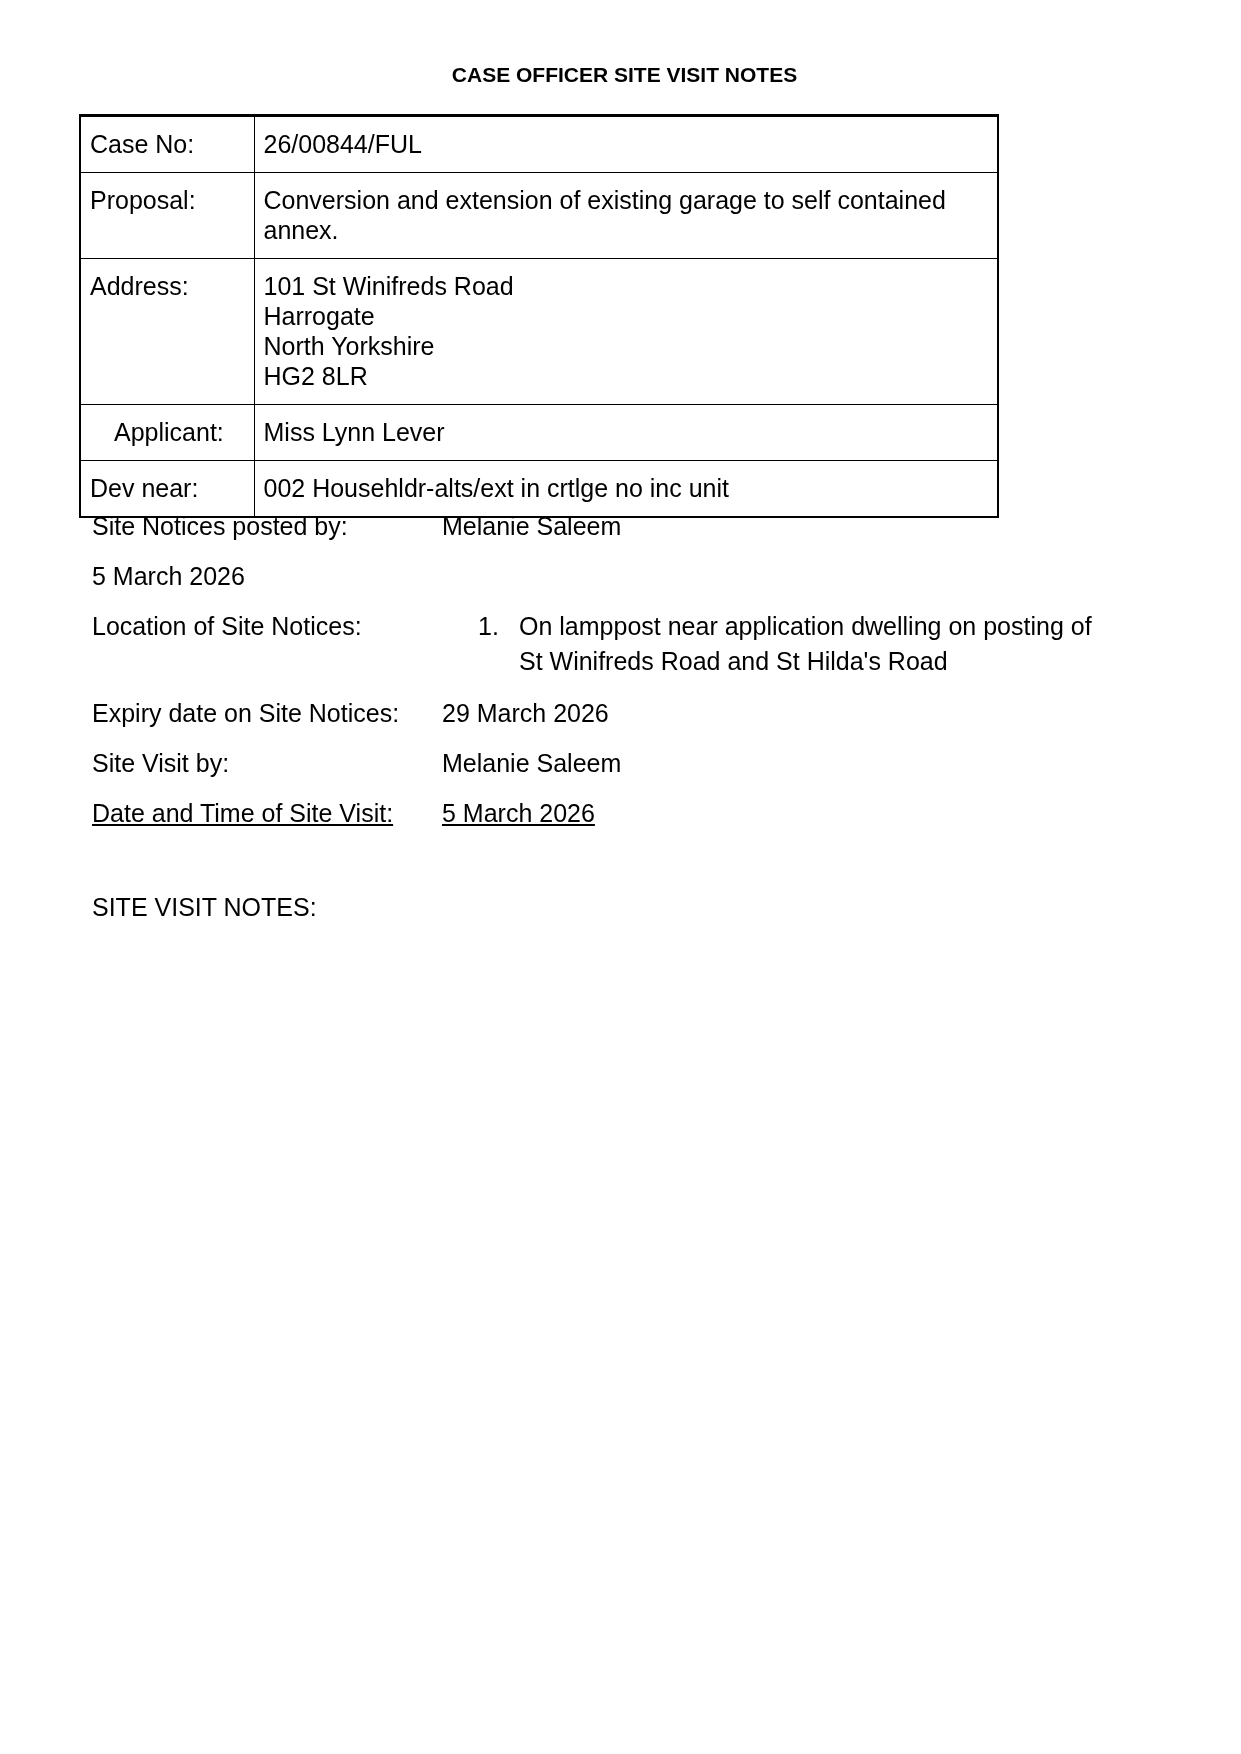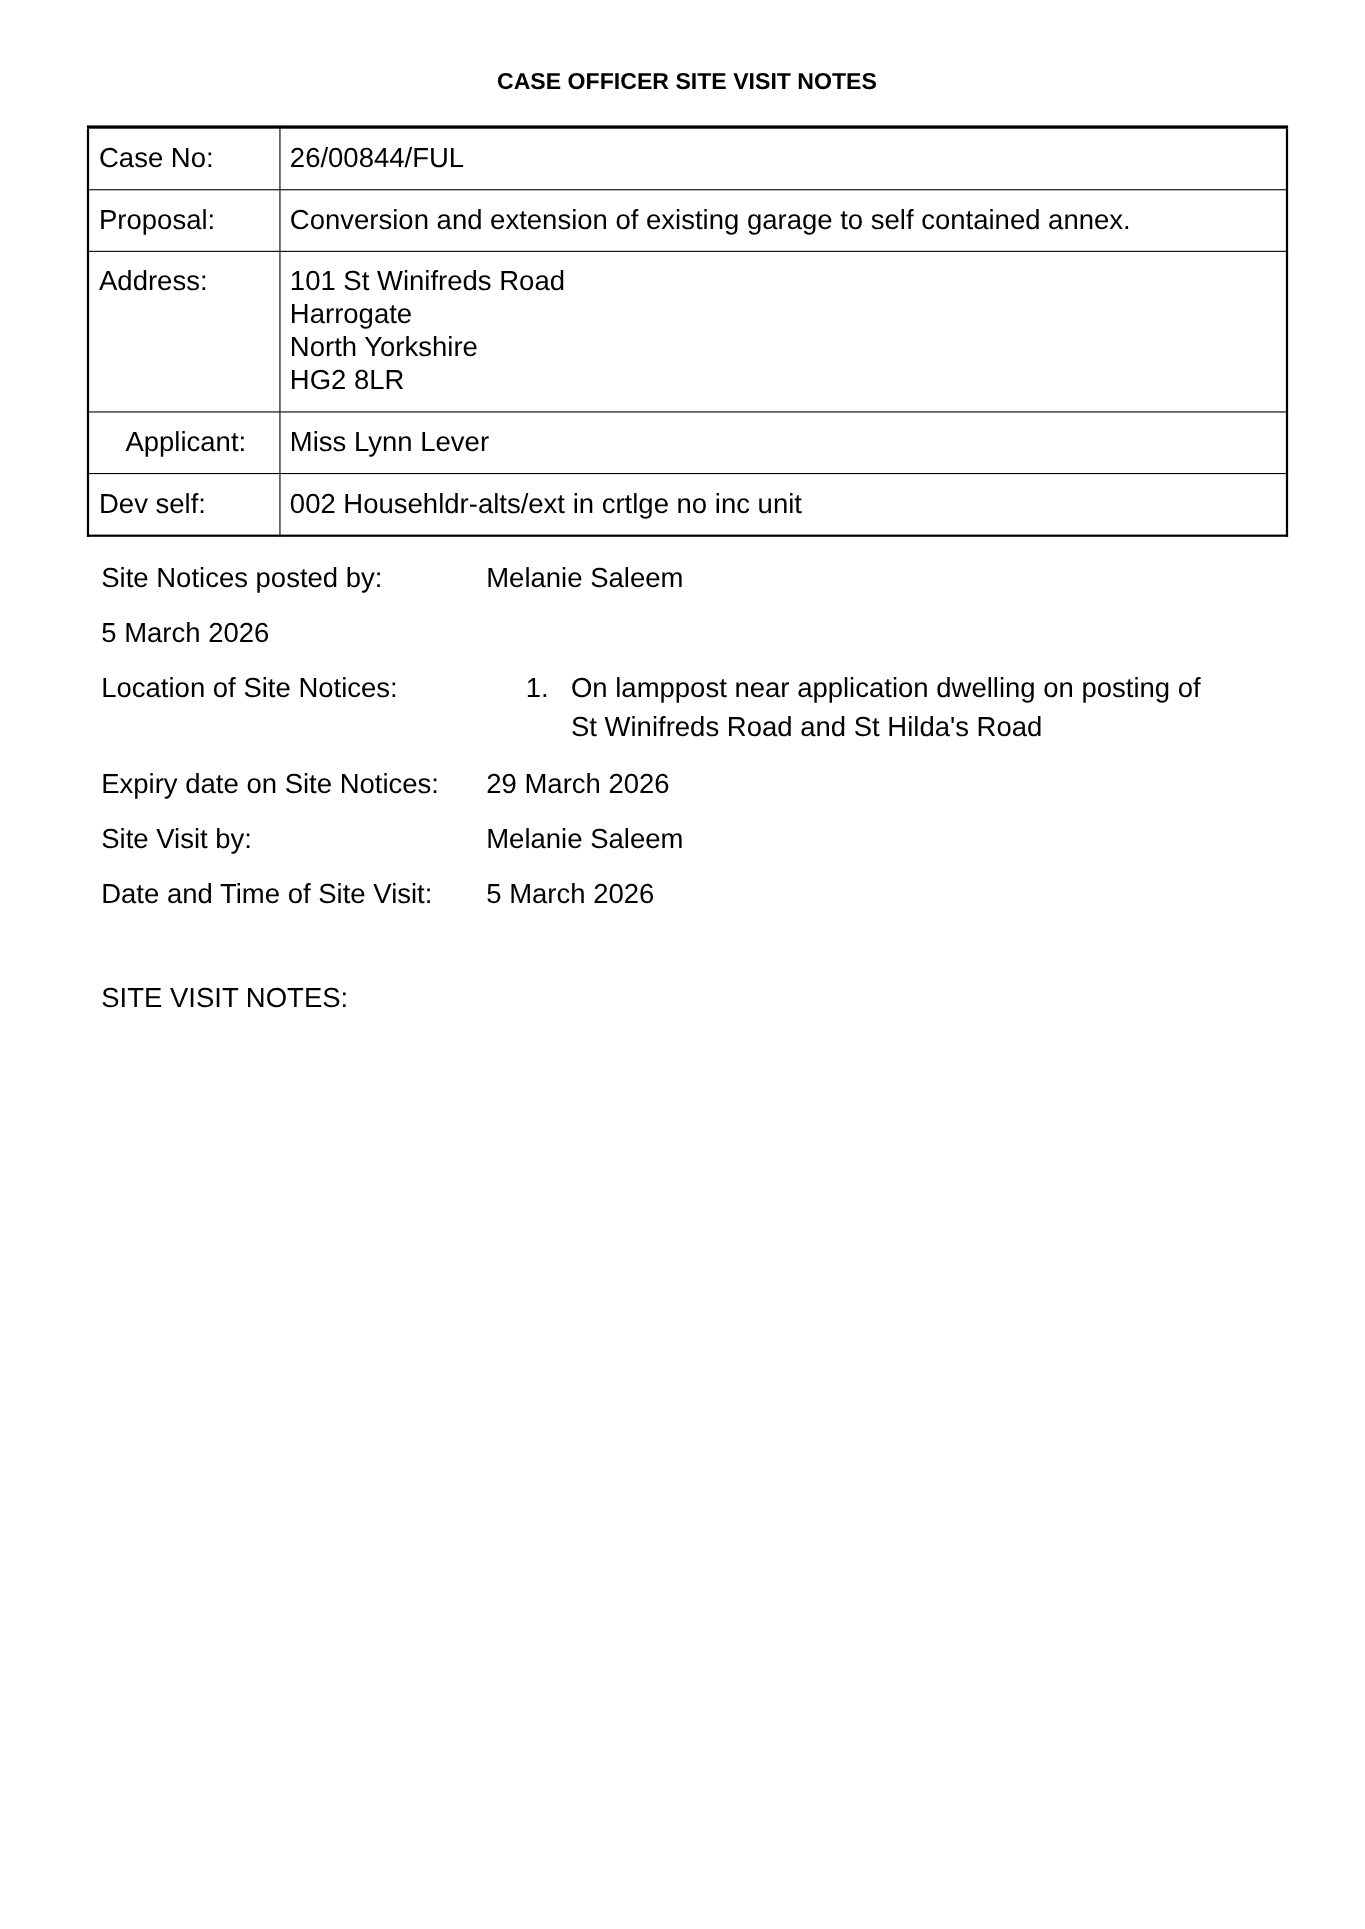--- a/index.html
+++ b/index.html
@@ -25,21 +25,21 @@
     width: 1091px;
     text-align: center;
     font-weight: bold;
     font-size: 21px;
     line-height: 30px;
   }
   table.case-table {
     position: absolute;
     top: 114px;
     left: 79px;
-    width: 1092px;
+    width: 920px;
     border-collapse: collapse;
     table-layout: fixed;
     border: 2px solid #000;
     border-top-width: 3px;
   }
   table.case-table td {
     border: 1.5px solid #000;
     vertical-align: top;
     padding: 12px 9px 13px 9px;
     line-height: 30px;
@@ -56,21 +56,21 @@
     left: 0;
     width: 1241px;
   }
   .info-row {
     display: flex;
     margin-left: 92px;
     margin-bottom: 15px;
     line-height: 35px;
   }
   .info-row.gap-md { margin-bottom: 17px; }
-  .info-row.gap-lg { margin-bottom: 22px; }
+  .info-row.gap-lg { margin-bottom: 22px; text-decoration: underline; }
   .info-label {
     flex: none;
     width: 350px;
   }
   .info-value {
     flex: 1;
   }
   .notice-item {
     display: flex;
     margin-left: 36px;
@@ -116,21 +116,21 @@
           <div>Harrogate</div>
           <div>North Yorkshire</div>
           <div>HG2 8LR</div>
         </td>
       </tr>
       <tr>
         <td class="cell-label indent">Applicant:</td>
         <td class="cell-value">Miss Lynn Lever</td>
       </tr>
       <tr>
-        <td class="cell-label">Dev self:</td>
+        <td class="cell-label">Dev near:</td>
         <td class="cell-value">002 Househldr-alts/ext in crtlge no inc unit</td>
       </tr>
     </tbody>
   </table>
 
   <div class="info-section">
 
     <div class="info-row">
       <div class="info-label">Site Notices posted by:</div>
       <div class="info-value">Melanie Saleem</div>

